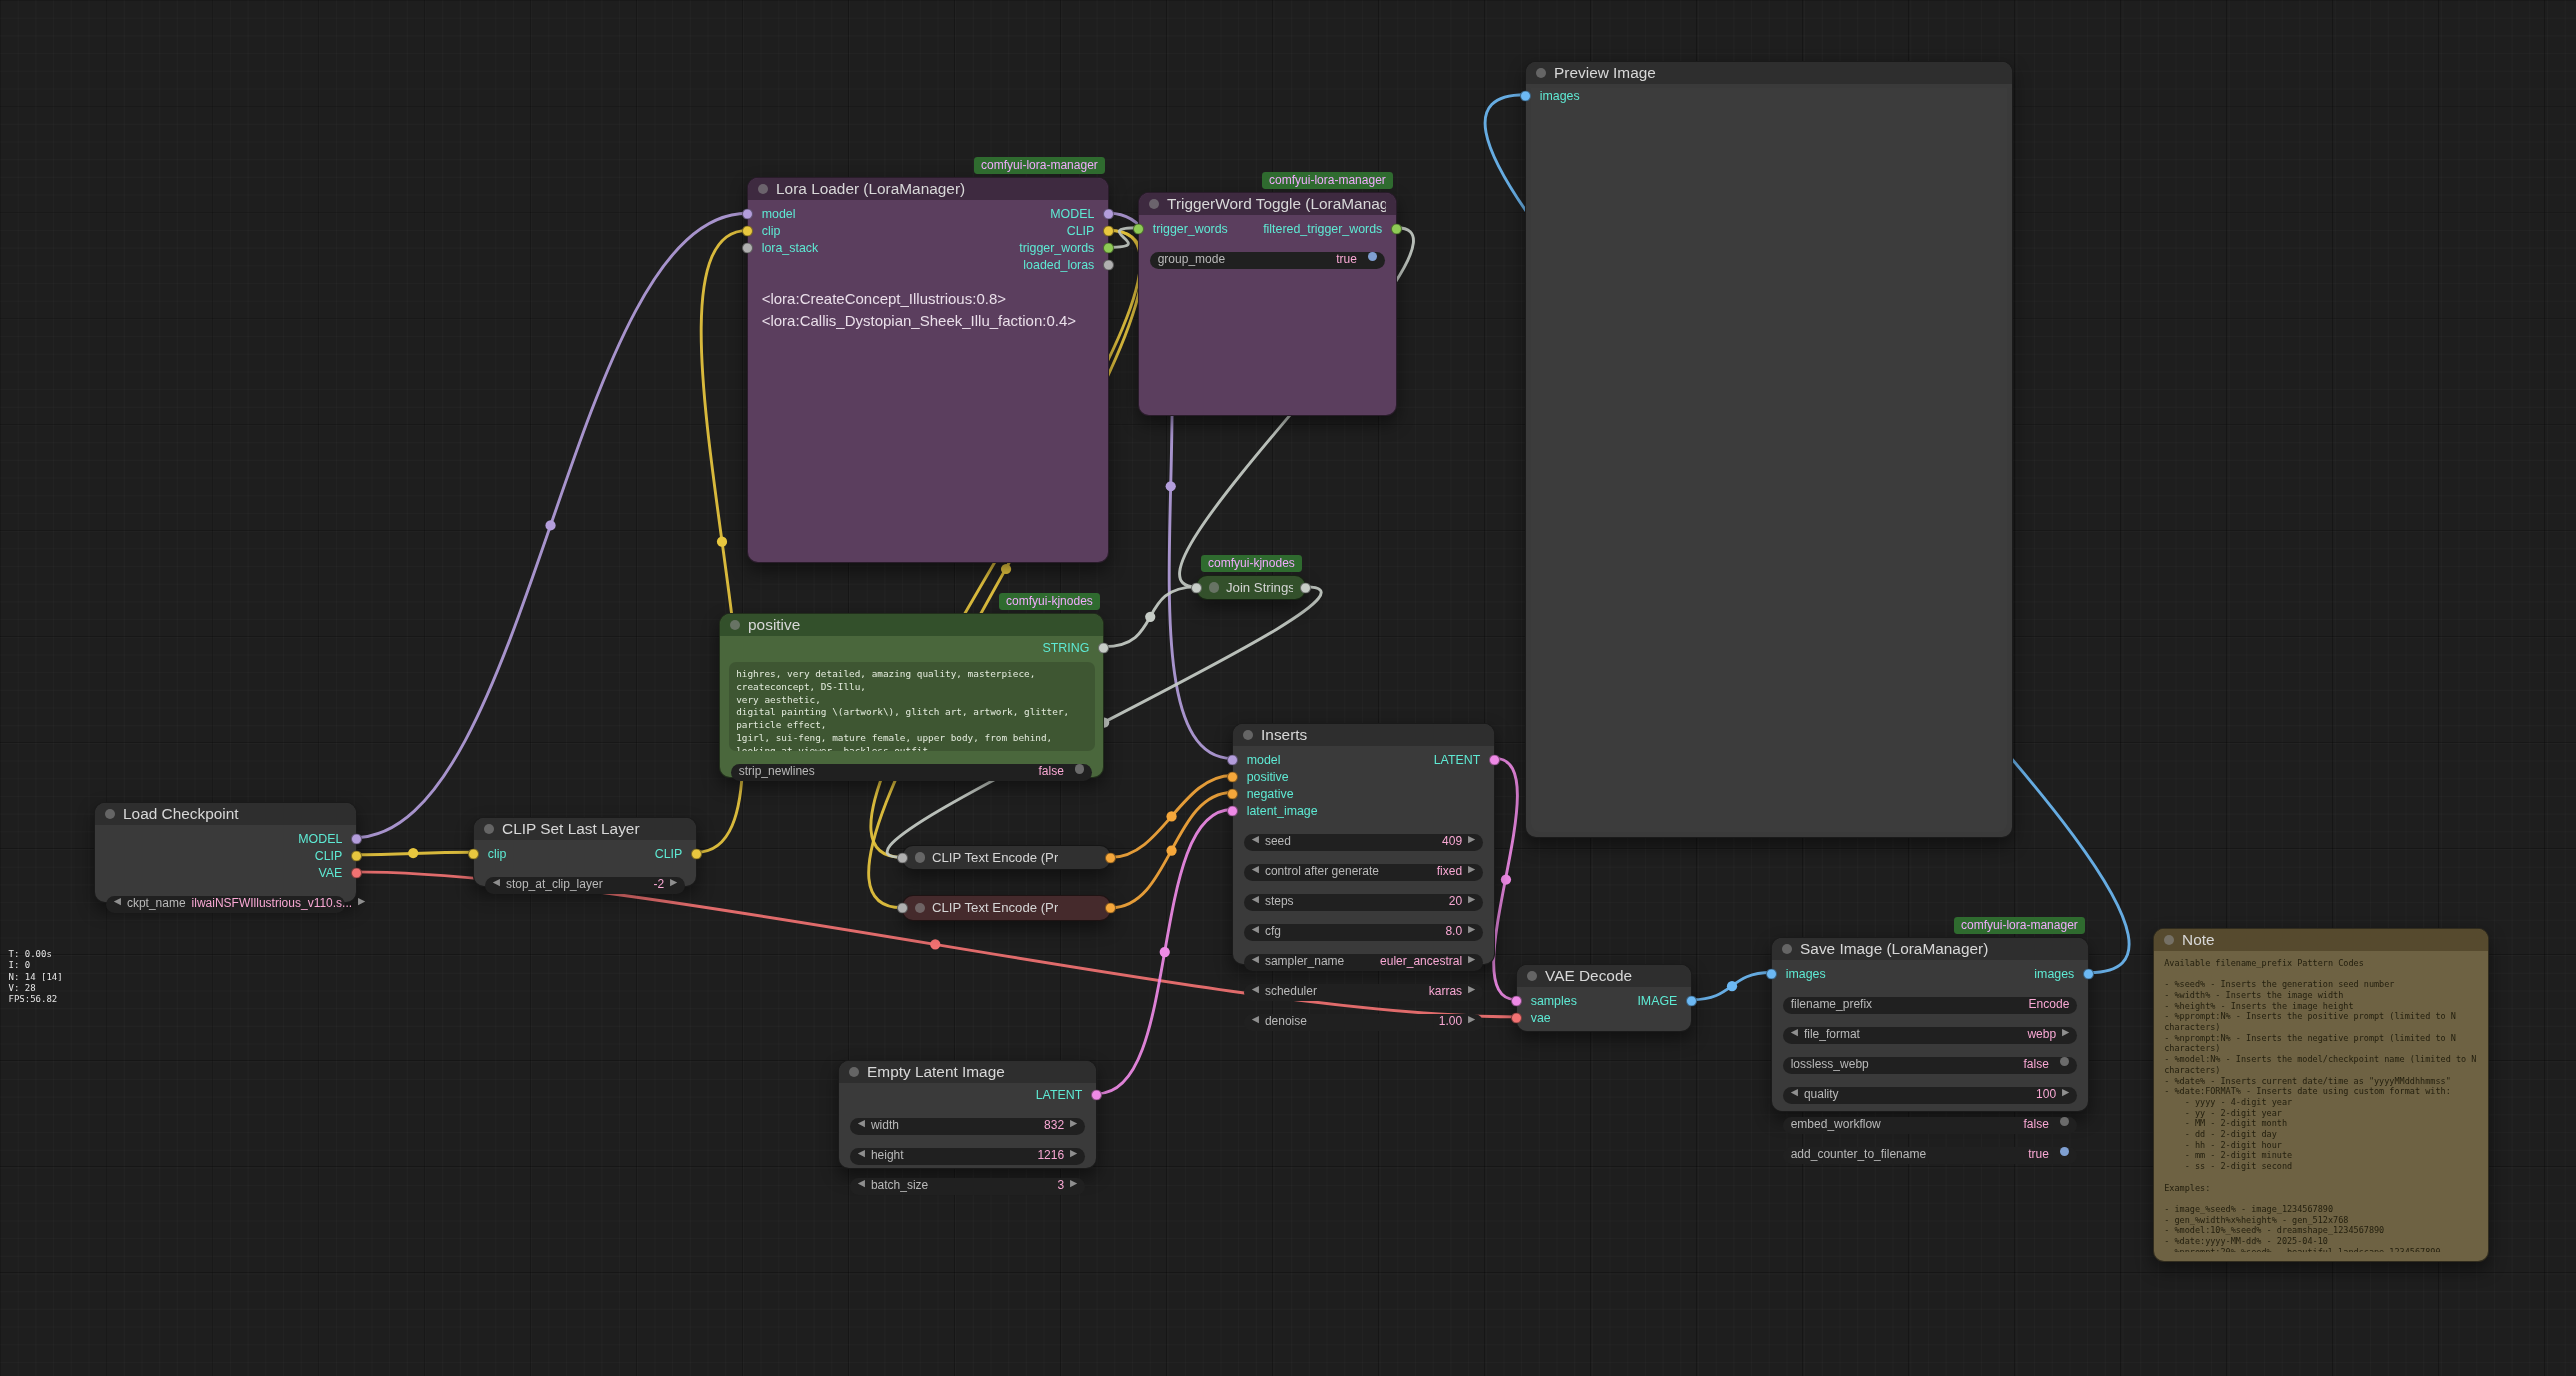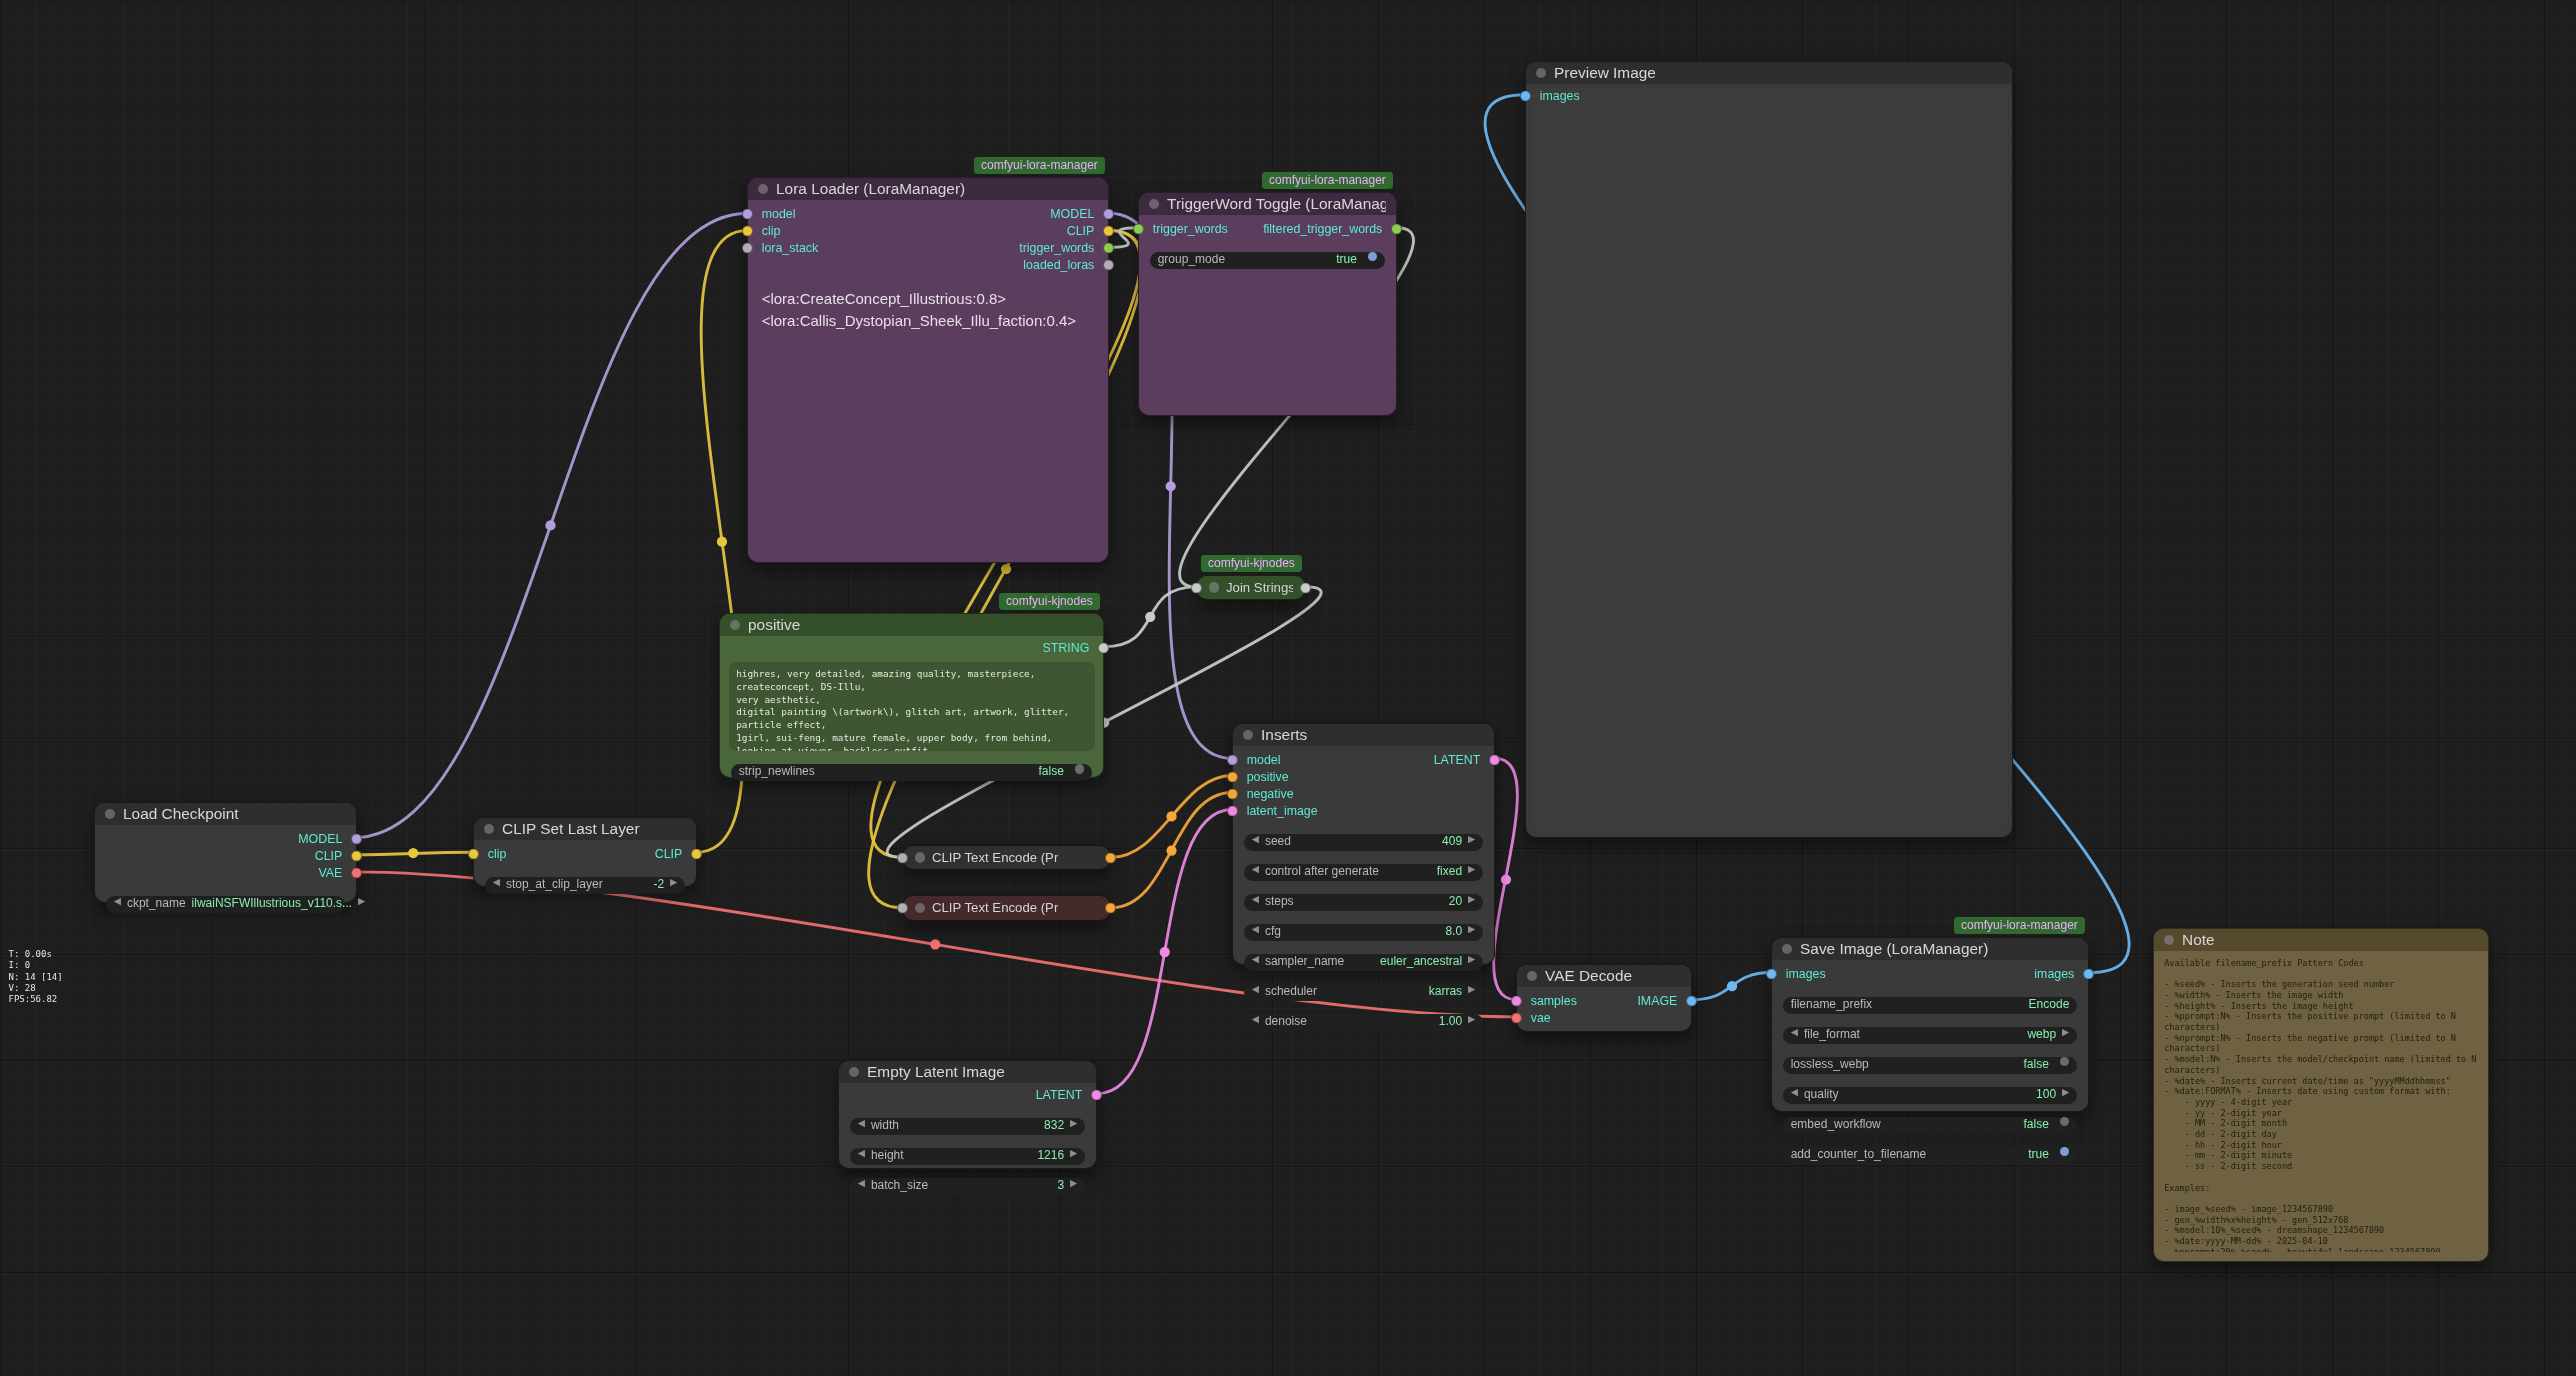--- a/index.html
+++ b/index.html
@@ -45,21 +45,21 @@
     border:0.9px solid rgba(0,0,0,.45)}
   .dot.l{left:-6px}
   .dot.r{right:-6px}
   .pd-model{background:var(--c-model,#B39DDB)} .pd-clip{background:var(--c-clip,#E8C73F)}
   .pd-vae{background:var(--c-vae,#F17272)}     .pd-latent{background:var(--c-latent,#EE8AE6)}
   .pd-cond{background:var(--c-conditioning,#F5A73B)} .pd-image{background:var(--c-image,#6CB8F3)}
   .pd-string{background:var(--c-string,#C7CDC7)} .pd-trigger{background:var(--c-trigger,#8FCB56)}
   .pd-gray{background:#b0b0b0}
   .widget{height:17px;margin:13px 11px 0;background:#202020;border-radius:8.5px;display:flex;
     padding:0 7.7px;font-size:12px;color:#b9b9b9;gap:6px;position:relative}
-  .wvalue{margin-left:auto;color:#86efac;white-space:nowrap}
+  .wvalue{margin-left:auto;color:#f9a8d4;white-space:nowrap}
   .step{color:#8f8f8f;font-size:9.4px;line-height:1;flex:none}
   .stepL::before{content:"◀"} .stepR::before{content:"▶"}
   .pip{width:9.4px;height:9.4px;border-radius:50%;background:#6b6b6b;flex:none;margin-left:5.1px}
   .pip.on{background:#7F9FD1}
   .collapsed{display:flex;align-items:center;gap:6.8px;padding:0 12px;border-radius:11px;font-size:13.2px;color:#d5d5d5;white-space:nowrap;overflow:visible}
   .collapsed .ctitle{overflow:hidden;white-space:nowrap}
   .lora-text{margin:13.7px 13.7px;font-family:Liberation Sans, sans-serif;font-size:15px;color:#EADFEA;line-height:1.45;white-space:pre-wrap}
   .prompt-text{margin:4.3px 8.5px 0;height:89px;background:rgba(0,0,0,.16);border-radius:6.8px;padding:6px 7.7px;
     font-family:"DejaVu Sans Mono",monospace;font-size:9.4px;line-height:1.35;color:#E4EBDD;white-space:pre-wrap;overflow:hidden}
   .note-text{margin:6.8px 10.2px;font-family:"DejaVu Sans Mono",monospace;font-size:8.5px;line-height:1.26;color:#24200F;

